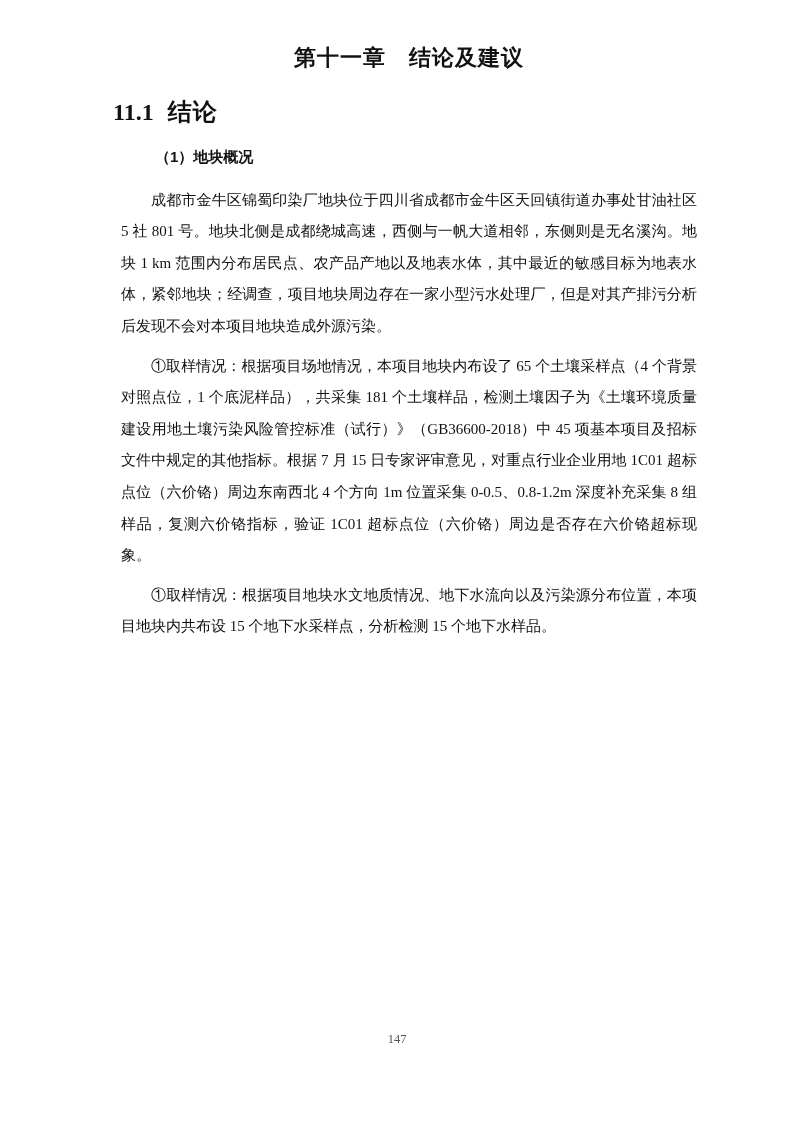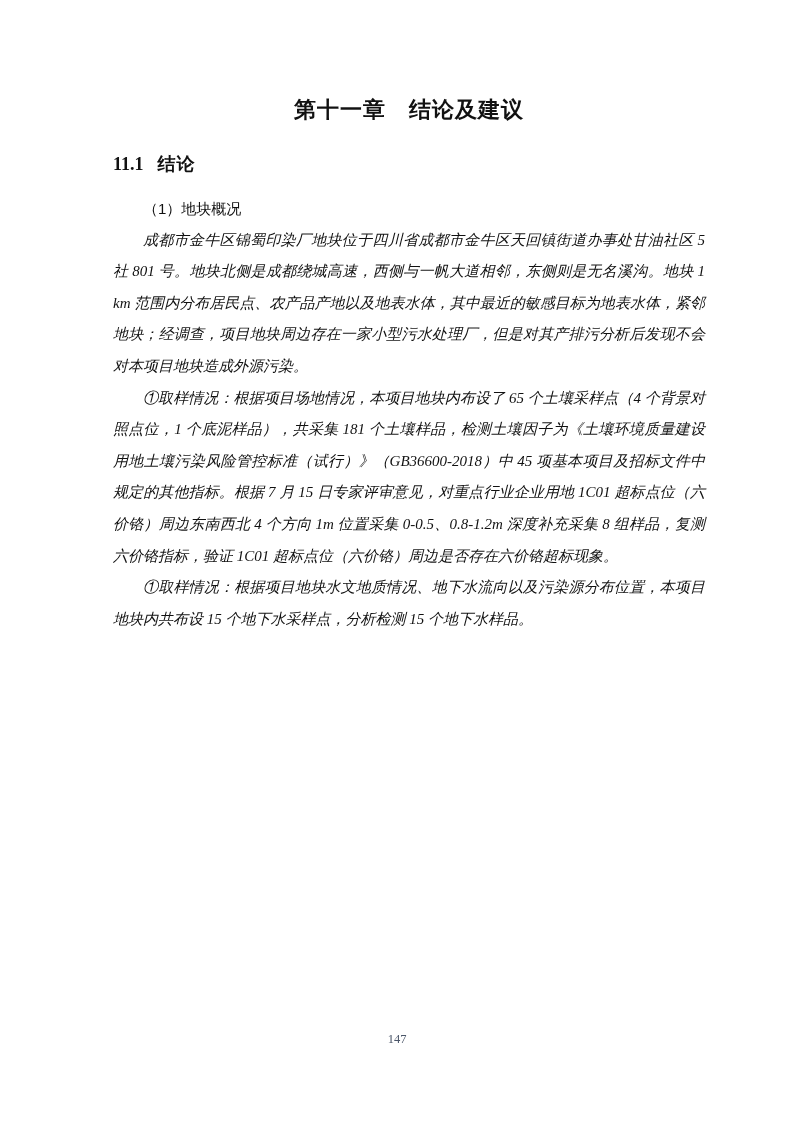--- a/index.html
+++ b/index.html
@@ -6,60 +6,59 @@
   body {
     width: 794px; height: 1123px;
     background: #ffffff;
     color: #111111;
     font-family: "Liberation Serif", "DejaVu Serif", serif;
     position: relative;
     overflow: hidden;
   }
   .page {
     position: absolute; inset: 0;
-    padding: 95px 89px 0 113px;
+    padding: 43px 89px 0 113px;
     box-sizing: border-box;
   }
   .chapter-title {
     text-align: center;
     font-family: "Liberation Sans", "DejaVu Sans", sans-serif;
     font-weight: bold;
     font-size: 22px;
     line-height: 30px;
     margin: 0 0 26px 0;
     letter-spacing: 1px;
   }
   .sec-heading {
     font-weight: bold;
-    font-size: 18px;
+    font-size: 24px;
     line-height: 26px;
     margin: 0 0 16px 0;
   }
   .sec-heading .h-num { font-family: "Liberation Serif", "DejaVu Serif", serif; }
   .sec-heading .h-txt { font-family: "Liberation Sans", "DejaVu Sans", sans-serif; margin-left: 14px; letter-spacing: 1px; }
   .subsec-heading {
     font-weight: bold;
     font-size: 15.5px;
     line-height: 24px;
     margin: 0 0 6px 0;
   }
   .subsec-heading .h-num { font-family: "Liberation Serif", "DejaVu Serif", serif; }
   .subsec-heading .h-txt { font-family: "Liberation Sans", "DejaVu Sans", sans-serif; margin-left: 10px; }
   .body-text { font-size: 15px; line-height: 31.6px; }
   .part-heading {
     font-family: "Liberation Sans", "DejaVu Sans", sans-serif;
-    font-weight: normal;
+    font-weight: bold;
     text-indent: 2em;
-    margin: 0;
+    margin: 12px;
   }
   .para {
     text-align: justify;
     text-indent: 2em;
-    margin: 0;
-    font-style: italic;
+    margin: 8px;
   }
   .footer {
     position: absolute;
     left: 0; right: 0;
     top: 1032px;
     text-align: center;
     font-size: 12.5px;
     color: #4a5568;
     font-family: "Liberation Serif", "DejaVu Serif", serif;
   }

